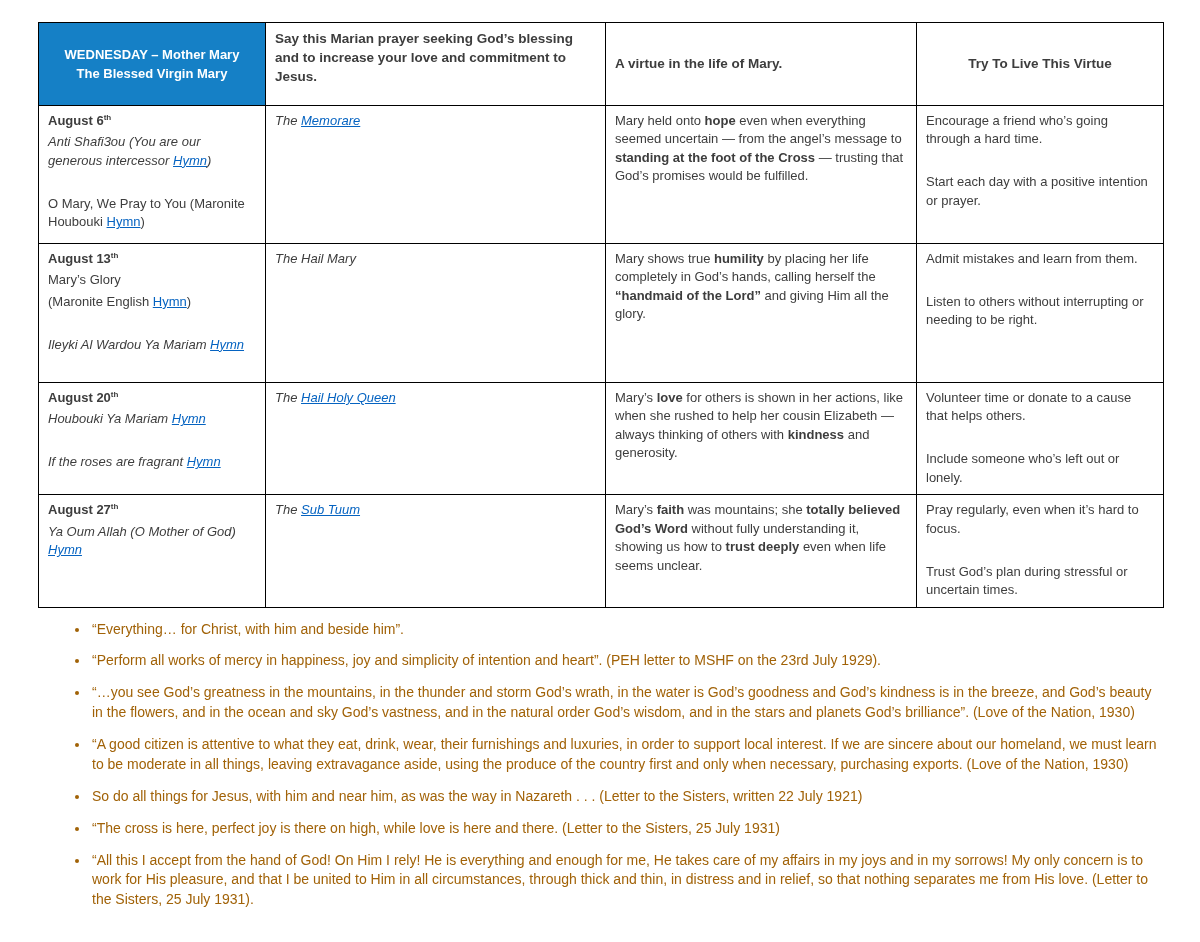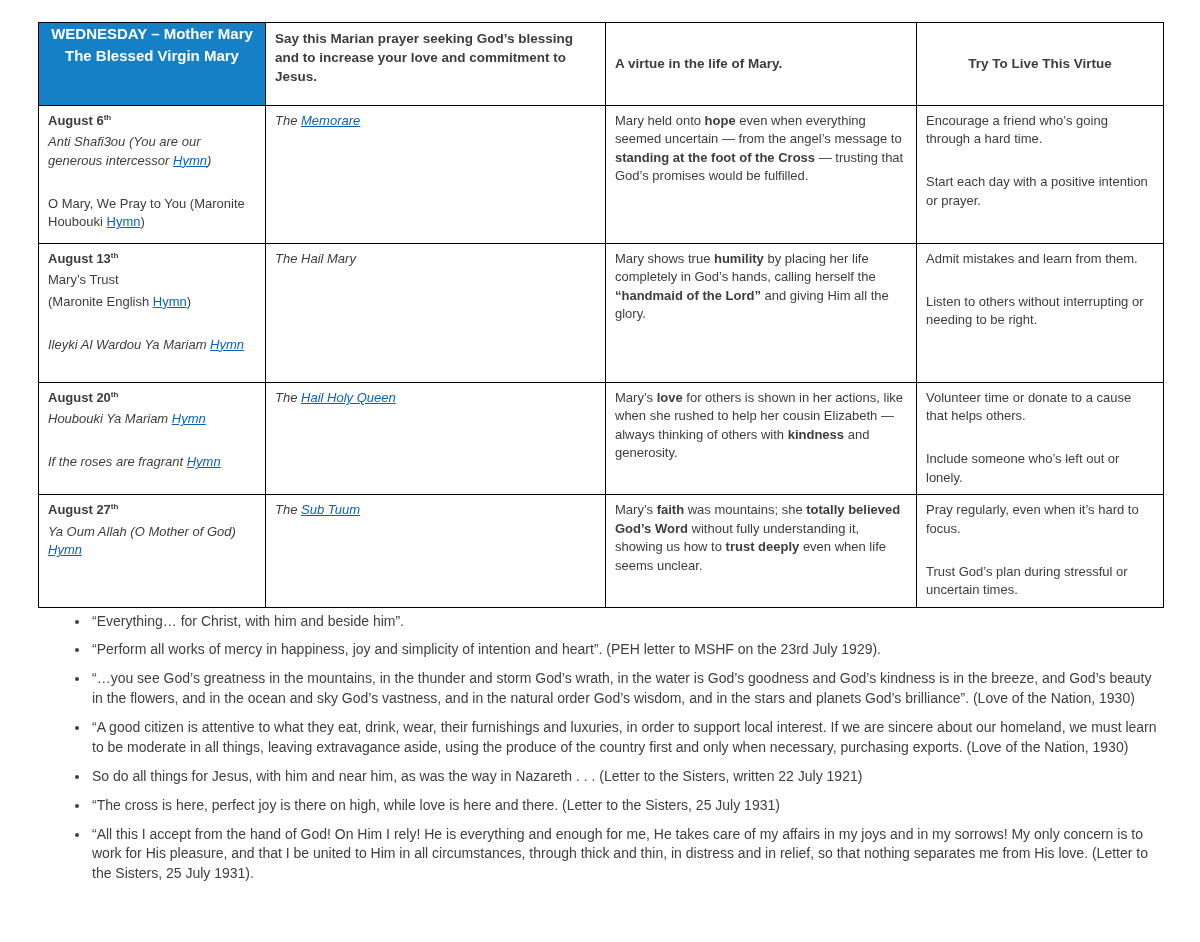--- a/index.html
+++ b/index.html
@@ -31,22 +31,22 @@
     text-align: left;
     font-weight: normal;
     color: #3d3d3d;
   }
   .header-row { height: 83px; }
   .header-row th { font-size: 13.5px; }
   th.h1 {
     background: var(--header-blue, #1580C6);
     color: #ffffff;
     text-align: center;
-    font-size: 15px;
-    padding-top: 0;
+    font-size: 13px;
+    padding-top: 23px;
     margin-top: 28px;
   }
   th.h1 .para { margin-bottom: 1px; }
   th.h3 { vertical-align: middle; }
   th.h4 { vertical-align: middle; text-align: center; border-radius: 11px; }
 
   #table-body tr:nth-child(1) { height: 138px; }
   #table-body tr:nth-child(2) { height: 139px; }
   #table-body tr:nth-child(3) { height: 108px; border-radius: 24px; }
   #table-body tr:nth-child(4) { height: 110px; }
@@ -64,23 +64,23 @@
     margin: 13px 0 7px 0;
   }
   #hope-list {
     margin: 0;
     padding: 0 0 0 52px;
     list-style: disc;
   }
   #hope-list li {
     font-size: 14px;
     line-height: 1.42;
-    margin: 4px 0 9px 0;
+    margin: 12px 0 9px 0;
     padding-left: 2px;
-    color: #404040;
+    color: #a16207;
   }
 </style>
 </head>
 <body>
 
 <div class="page">
 
   <table class="schedule">
     <colgroup>
       <col class="w1">
@@ -121,21 +121,21 @@
           </td>
           <td>
             <div class="para"><span>Encourage a friend who’s going through a hard time.</span></div>
             <div class="para"></div>
             <div class="para"><span>Start each day with a positive intention or prayer.</span></div>
           </td>
         </tr>
         <tr>
           <td>
             <div class="para"><span class="b">August 13</span><span class="b"><sup>th</sup></span></div>
-            <div class="para"><span>Mary’s Trust</span></div>
+            <div class="para"><span>Mary’s Glory</span></div>
             <div class="para"><span>(Maronite English </span><a href="#" class="link">Hymn</a><span>)</span></div>
             <div class="para"></div>
             <div class="para"><span class="i">Ileyki Al Wardou Ya Mariam </span><a href="#" class="link i">Hymn</a></div>
           </td>
           <td>
             <div class="para"><span class="i">The </span><span class="i">Hail Mary</span></div>
           </td>
           <td>
             <div class="para"><span>Mary shows true </span><span class="b">humility</span><span> by placing her life completely in God’s hands, calling herself the </span><span class="b">“handmaid of the Lord”</span><span> and giving Him all the glory.</span></div>
           </td>

